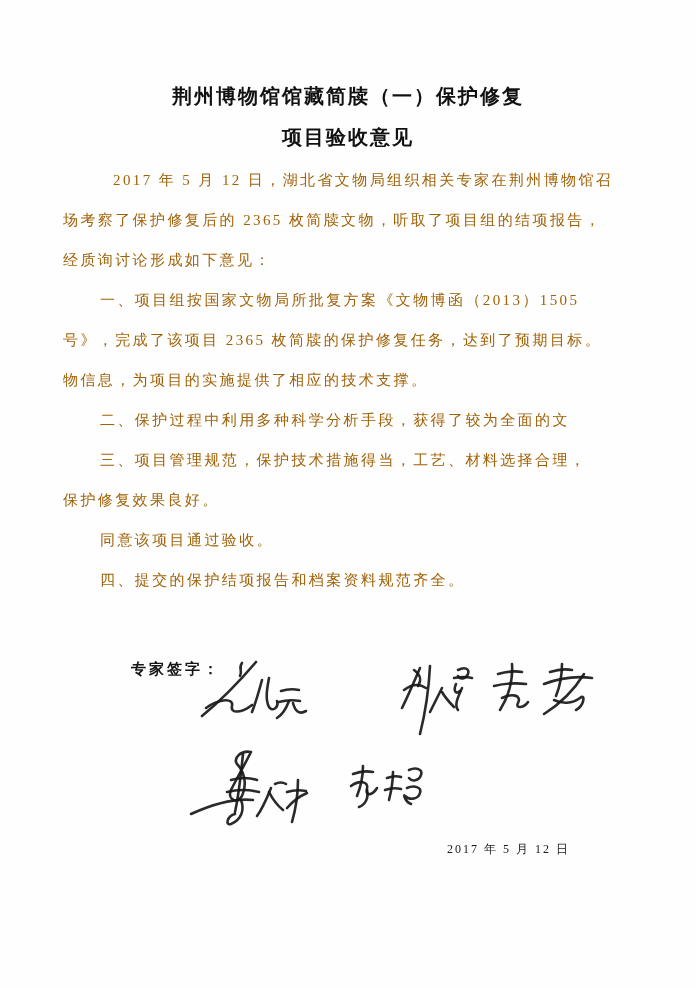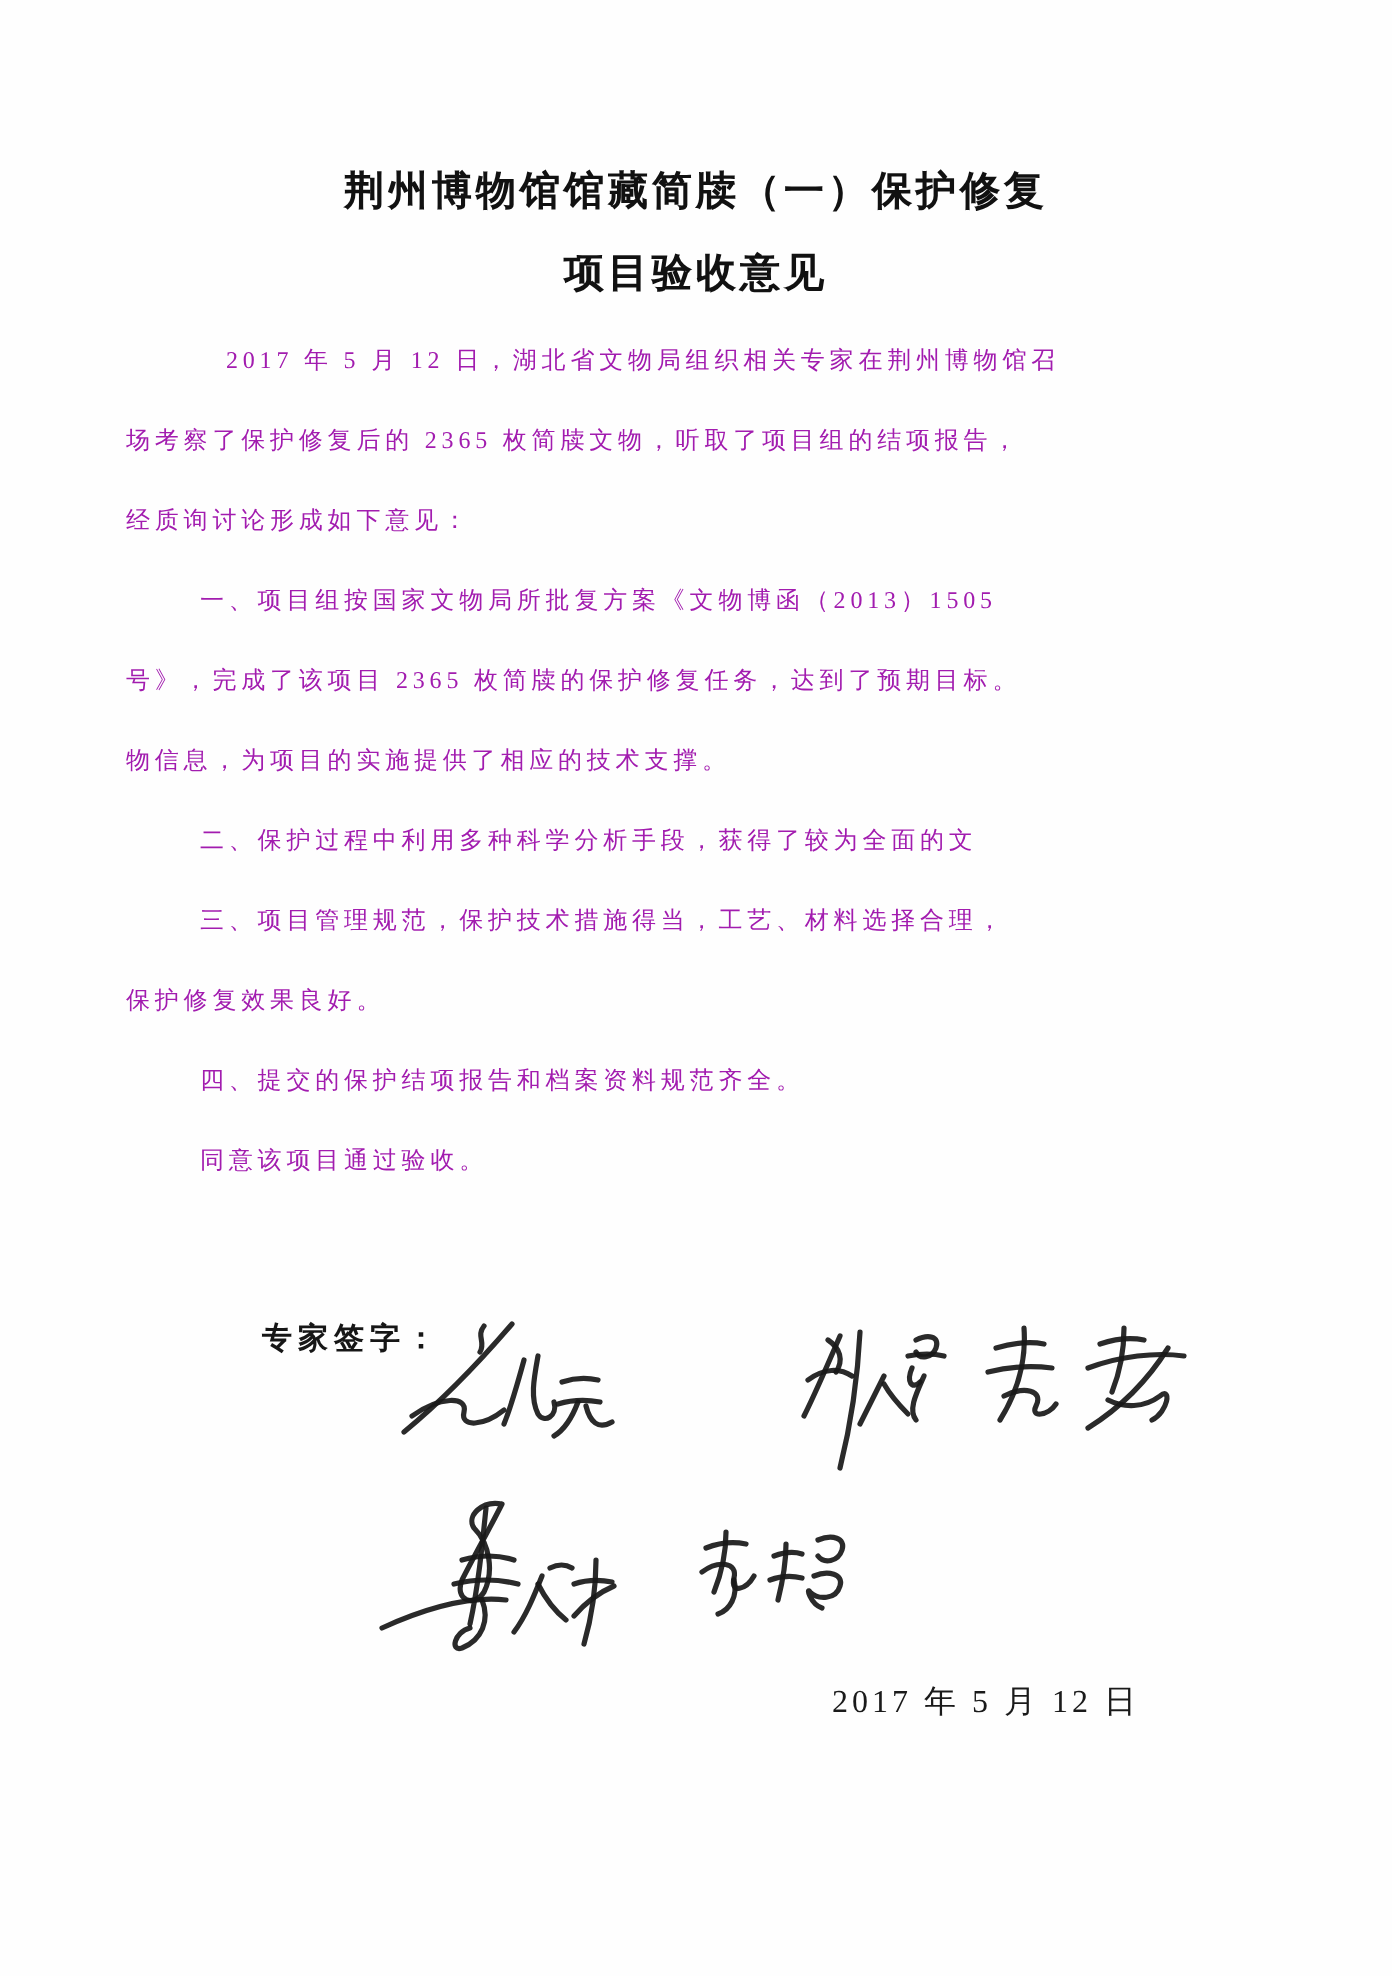--- a/index.html
+++ b/index.html
@@ -17,43 +17,43 @@
     text-align:center;
     font-family:"Liberation Sans",sans-serif;
     font-weight:bold;
     font-size:20px;
     line-height:41px;
     letter-spacing:2px;
     color:#111;
   }
   .body-block{
     position:absolute;top:160px;left:63px;width:575px;
-    font-size:12px;
+    font-size:15px;
     letter-spacing:2.4px;
-    color:#a21caf;
+    color:#a16207;
   }
   .line{
     height:40px;line-height:40px;white-space:nowrap;
   }
   .indent{padding-left:37px;}
   .indent-wide{padding-left:50px;}
   .sig-label{
     position:absolute;top:660px;left:131px;
     font-size:15px;letter-spacing:3px;color:#161616;
     font-weight:bold;
   }
   .signature{position:absolute;}
   .signature svg{display:block;width:100%;height:100%;}
   .signature path{
     fill:none;stroke:#181818;stroke-width:2.6;
     stroke-linecap:round;stroke-linejoin:round;opacity:.92;
   }
   .date-line{
     position:absolute;top:841px;right:126px;
-    font-size:16px;letter-spacing:2px;color:#1a1a1a;
+    font-size:12px;letter-spacing:2px;color:#1a1a1a;
   }
 </style>
 </head>
 <body>
 
 <div class="page">
 
   <div class="title-block">
     <div>荆州博物馆馆藏简牍（一）保护修复</div>
     <div>项目验收意见</div>
@@ -62,22 +62,22 @@
   <div class="body-block">
     <div class="line indent-wide">2017 年 5 月 12 日，湖北省文物局组织相关专家在荆州博物馆召</div>
     <div class="line">场考察了保护修复后的 2365 枚简牍文物，听取了项目组的结项报告，</div>
     <div class="line">经质询讨论形成如下意见：</div>
     <div class="line indent">一、项目组按国家文物局所批复方案《文物博函（2013）1505</div>
     <div class="line">号》，完成了该项目 2365 枚简牍的保护修复任务，达到了预期目标。</div>
     <div class="line">物信息，为项目的实施提供了相应的技术支撑。</div>
     <div class="line indent">二、保护过程中利用多种科学分析手段，获得了较为全面的文</div>
     <div class="line indent">三、项目管理规范，保护技术措施得当，工艺、材料选择合理，</div>
     <div class="line">保护修复效果良好。</div>
+    <div class="line indent">同意该项目通过验收。</div>
     <div class="line indent">四、提交的保护结项报告和档案资料规范齐全。</div>
-    <div class="line indent">同意该项目通过验收。</div>
   </div>
 
   <div class="sig-label">专家签字：</div>
 
   <div class="signature" style="left:196px;top:658px;width:112px;height:76px;">
     <svg viewBox="0 0 112 76" xmlns="http://www.w3.org/2000/svg">
       <path d="M46,5 C42,10 47,13 44,18"></path>
       <path d="M60,4 C48,18 28,40 6,58"></path>
       <path d="M10,50 C24,40 38,40 36,48 C34,56 46,55 56,47"></path>
       <path d="M66,22 C63,33 60,44 56,54"></path>

